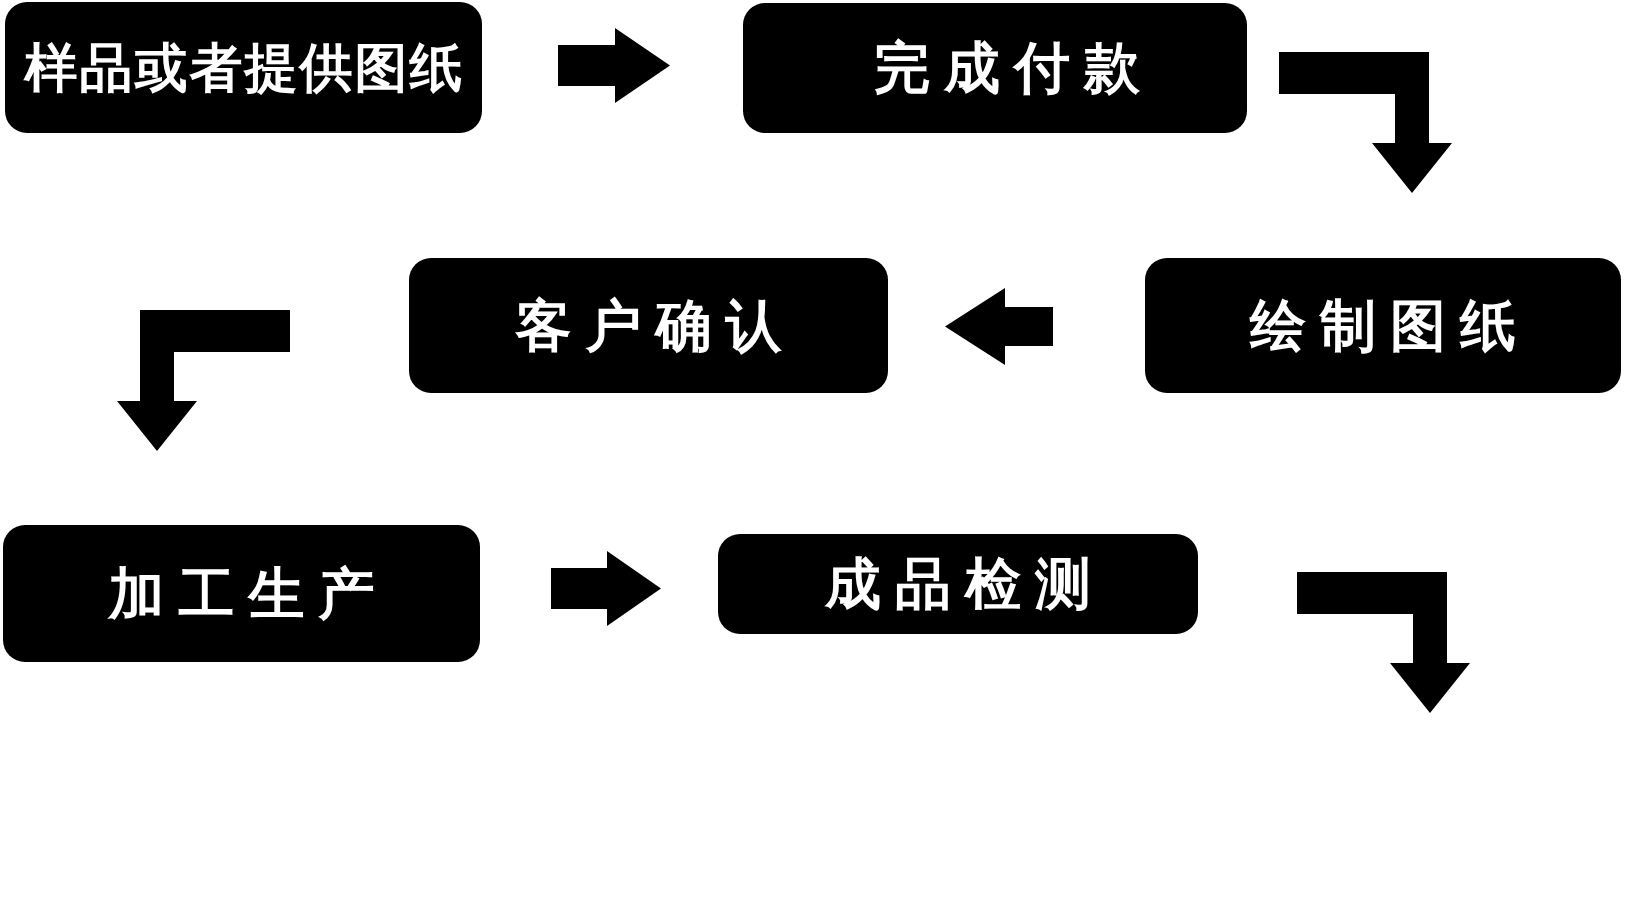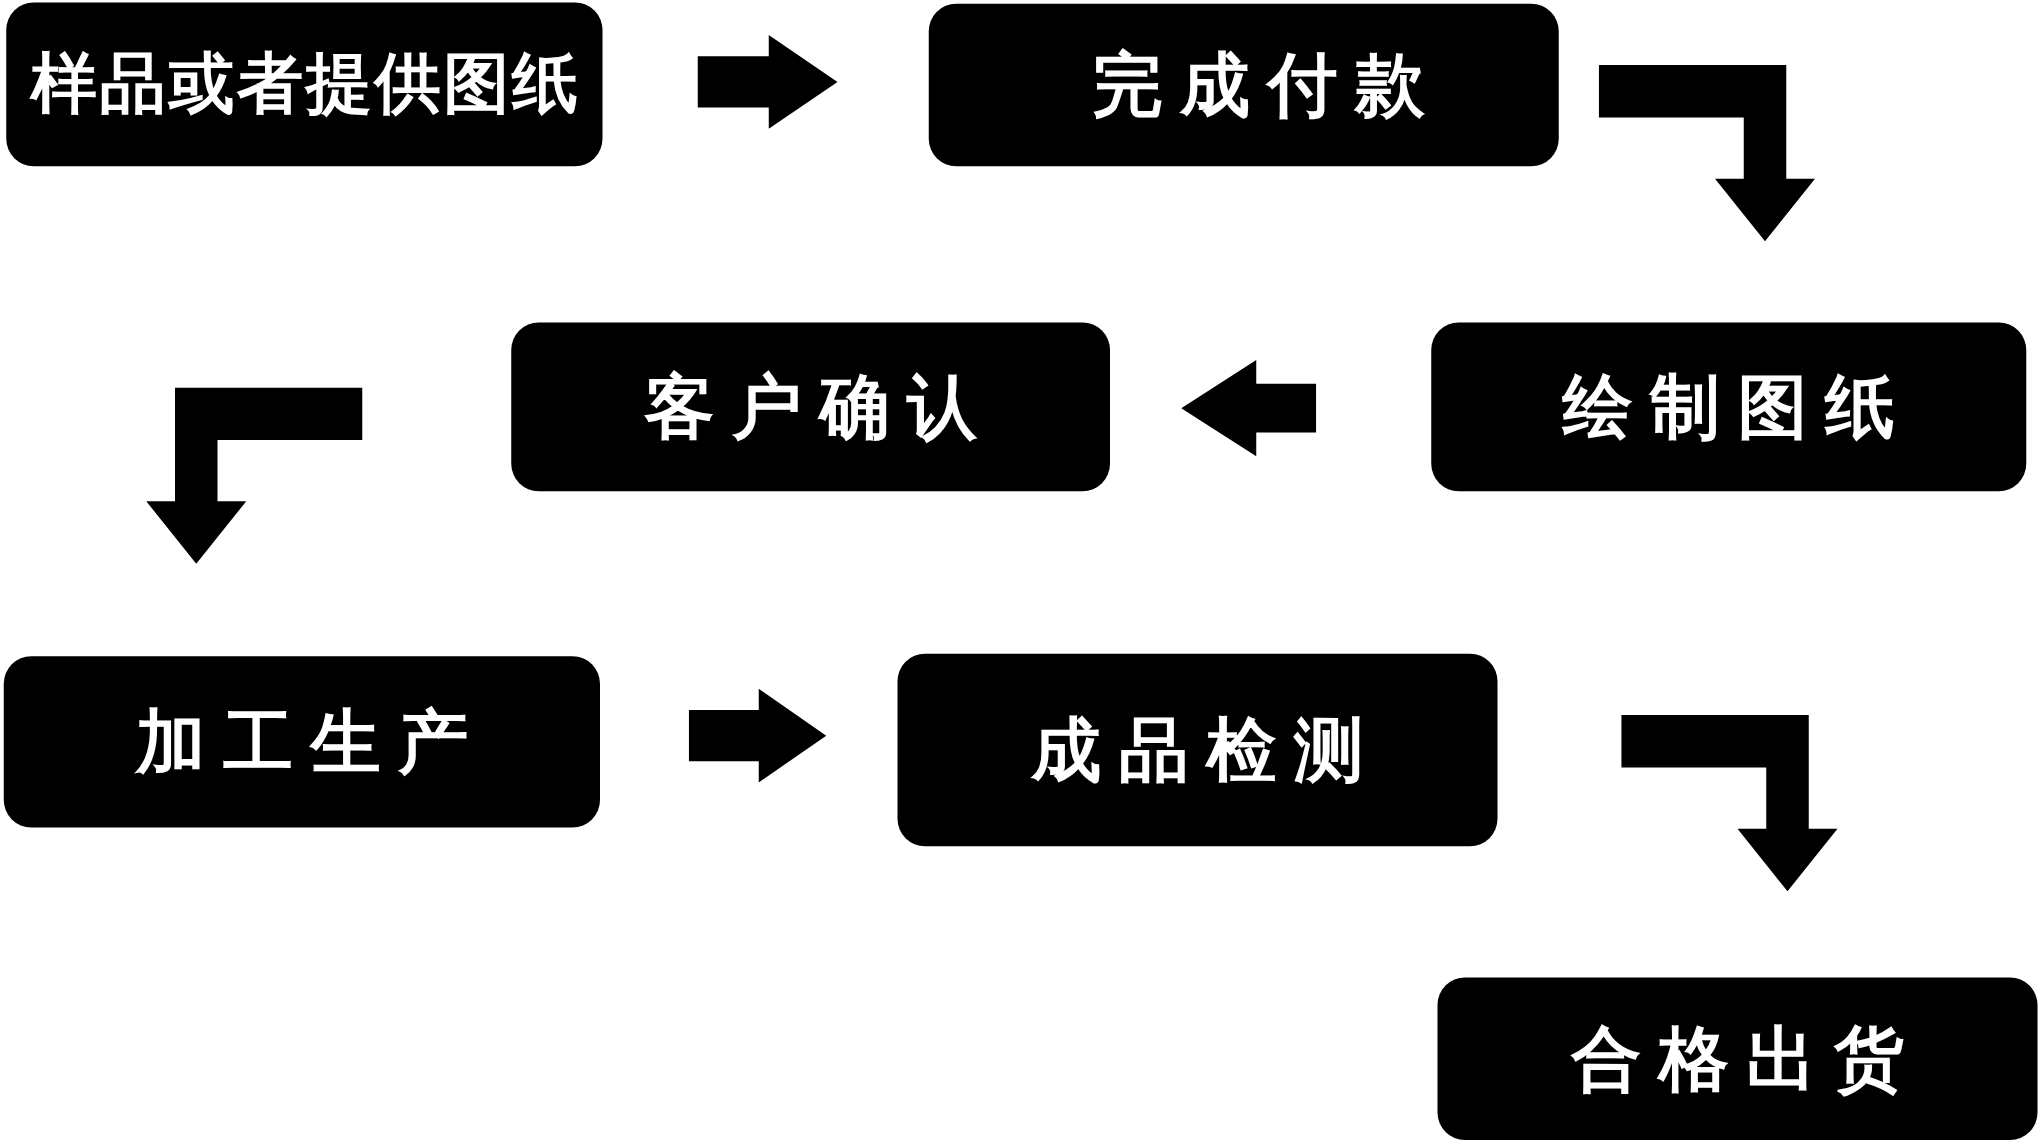--- a/index.html
+++ b/index.html
@@ -37,21 +37,21 @@
     font-size: 53px;
     letter-spacing: 2px;
     text-indent: 2px;
   }
   
   #box-step1 { left: 5px;    top: 2px;   width: 477px; height: 131px; }
   #box-step2 { left: 743px;  top: 3px;   width: 480px; height: 130px; padding-left: 24px; }
   #box-step3 { left: 1105px; top: 258px; width: 476px; height: 135px; margin-left: 40px; }
   #box-step4 { left: 409px;  top: 258px; width: 479px; height: 135px; }
   #box-step5 { left: 3px;    top: 525px; width: 477px; height: 137px; }
-  #box-step6 { left: 718px;  top: 523px; width: 480px; height: 154px; }
+  #box-step6 { left: 718px;  top: 534px; width: 480px; height: 100px; }
   #box-step7 { left: 1150px; top: 782px; width: 480px; height: 130px; }
   .arrow {
     position: absolute;
   }
   .arrow svg { display: block; }
 </style>
 </head>
 <body>
 
 <div class="canvas">
@@ -73,23 +73,20 @@
   </div>
 
   <div class="box" id="box-step4">
     <span class="label">客户确认</span>
   </div>
 
   <div class="box" id="box-step6">
     <span class="label">成品检测</span>
   </div>
 
-  <div class="box" id="box-step7">
-    <span class="label">合格出货</span>
-  </div>
 
   <div class="arrow" style="left:558px; top:28px;">
     <svg width="112" height="75" viewBox="0 0 112 75" xmlns="http://www.w3.org/2000/svg">
       <polygon points="0,17 57,17 57,0 112,37.5 57,75 57,58 0,58" fill="#000000"></polygon>
     </svg>
   </div>
 
   <div class="arrow" style="left:1279px; top:52px;">
     <svg width="173" height="141" viewBox="0 0 173 141" xmlns="http://www.w3.org/2000/svg">
       <polygon points="0,0 150,0 150,91 173,91 133,141 93,91 116,91 116,42 0,42" fill="#000000"></polygon>

